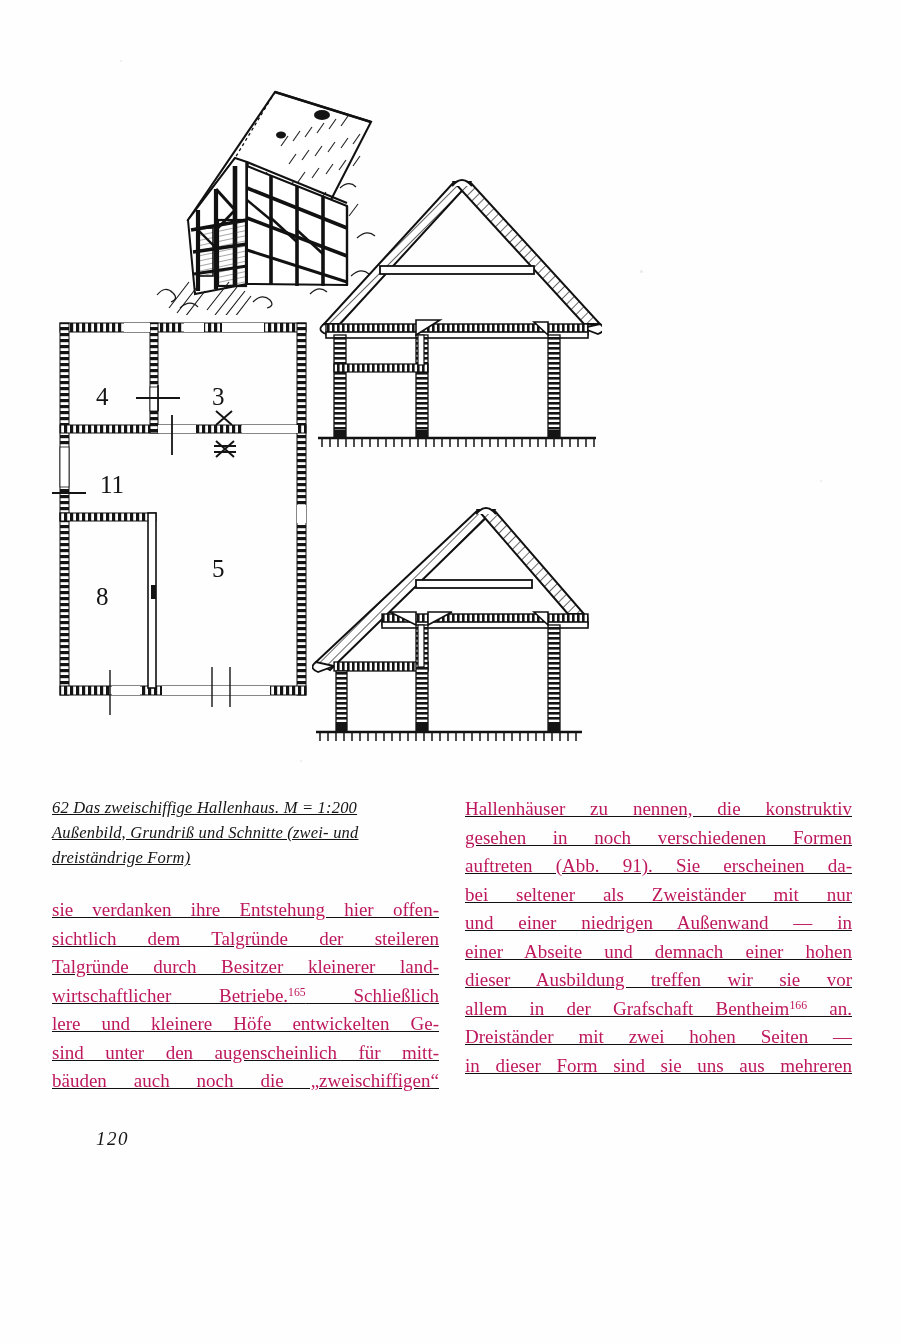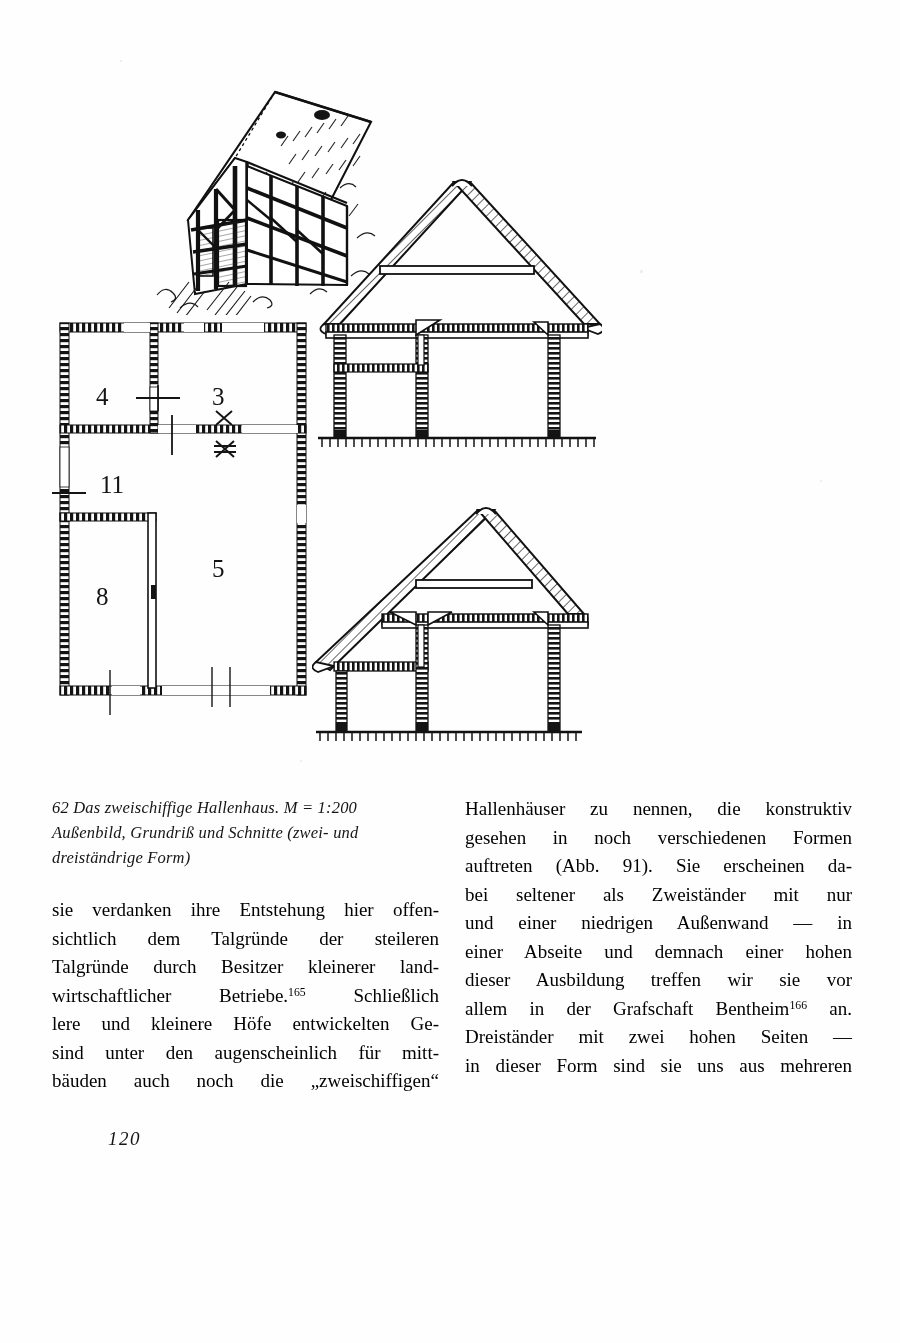--- a/index.html
+++ b/index.html
@@ -37,37 +37,38 @@
     left: 52px; top: 795px;
     width: 800px;
   }
   .columns {
     display: flex;
     gap: 26px;
     align-items: flex-start;
   }
   .col {
     width: 387px;
+    text-decoration: underline;
   }
   .caption {
     font-style: italic;
     font-size: 16.5px;
     line-height: 1.52;
     letter-spacing: .2px;
     margin: 0 0 26px 0;
     color: #151515;
   }
 
   .body-par {
     font-size: 19px;
     line-height: 1.5;
     text-align: justify;
     text-align-last: justify;
     margin: 0;
-    color: #000000;
+    color: #be185d;
     hyphens: manual;
   }
   .body-par .ln {
     display: block;
     text-align: justify;
     text-align-last: justify;
     white-space: nowrap;
   }
   .body-par .ln.last {
     text-align-last: justify;
@@ -75,21 +76,21 @@
   .right-col .body-par { }
 
   sup {
     font-size: 0.62em;
     vertical-align: 0.5em;
     line-height: 0;
   }
 
   #page-number {
     position: absolute;
-    left: 108px;
+    left: 96px;
     top: 1128px;
     font-style: italic;
     font-size: 19px;
     letter-spacing: 1.5px;
     color: #161616;
   }
 
   
   .speck {
     position: absolute;

